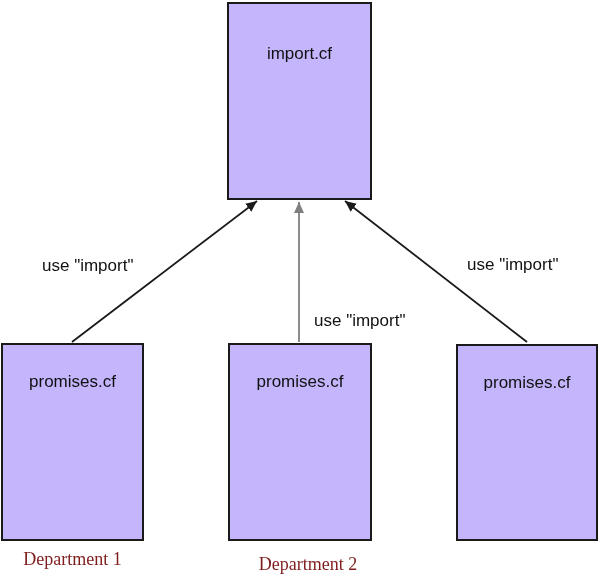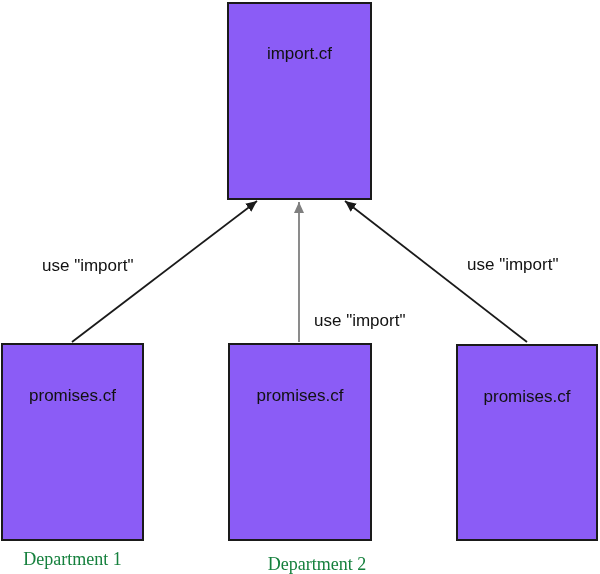--- a/index.html
+++ b/index.html
@@ -19,57 +19,57 @@
     position: absolute;
     left: 0;
     top: 0;
     width: 600px;
     height: 574px;
   }
   .node {
     position: absolute;
     box-sizing: border-box;
     border: 2px solid #1a1a1a;
-    background: #8b5cf6;
+    background: #c4b5fd;
   }
   .node-label {
     display: block;
     text-align: center;
     font-size: 17px;
     color: #111111;
     font-family: "Liberation Sans", sans-serif;
   }
   #top-box        { left: 227px; top: 2px;   width: 145px; height: 198px; }
   #top-box .node-label { margin-top: 40px; }
   #box-dept1      { left: 1px;   top: 343px; width: 143px; height: 198px; }
   #box-dept2      { left: 228px; top: 343px; width: 144px; height: 198px; }
   #box-dept3      { left: 456px; top: 344px; width: 142px; height: 197px; }
-  .bottom-box .node-label { margin-top: 41px; }
+  .bottom-box .node-label { margin-top: 27px; }
 
   .edge-label {
     position: absolute;
     font-size: 17px;
     color: #111111;
     white-space: nowrap;
     font-family: "Liberation Sans", sans-serif;
   }
   #edge-label-1 { left: 42px;  top: 256px; }
   #edge-label-2 { left: 314px; top: 311px; }
   #edge-label-3 { left: 467px; top: 255px; }
 
   .caption {
     position: absolute;
     font-family: "Liberation Serif", "DejaVu Serif", serif;
     font-size: 18px;
-    color: #15803d;
+    color: #7f1d1d;
     text-align: center;
     white-space: nowrap;
   }
   #caption-1 { left: 1px;   top: 549px; width: 143px; }
-  #caption-2 { left: 245px; top: 554px; width: 144px; text-align: center; }
+  #caption-2 { left: 236px; top: 554px; width: 144px; text-align: center; }
   #caption-3 { left: 456px; top: 548px; width: 142px; }
 </style>
 </head>
 <body>
 
 <div id="canvas">
 
   <svg id="edges" viewBox="0 0 600 574" xmlns="http://www.w3.org/2000/svg">
     <defs>
       <marker id="ah-black" markerUnits="userSpaceOnUse" markerWidth="12" markerHeight="11" refX="11" refY="5" orient="auto">

